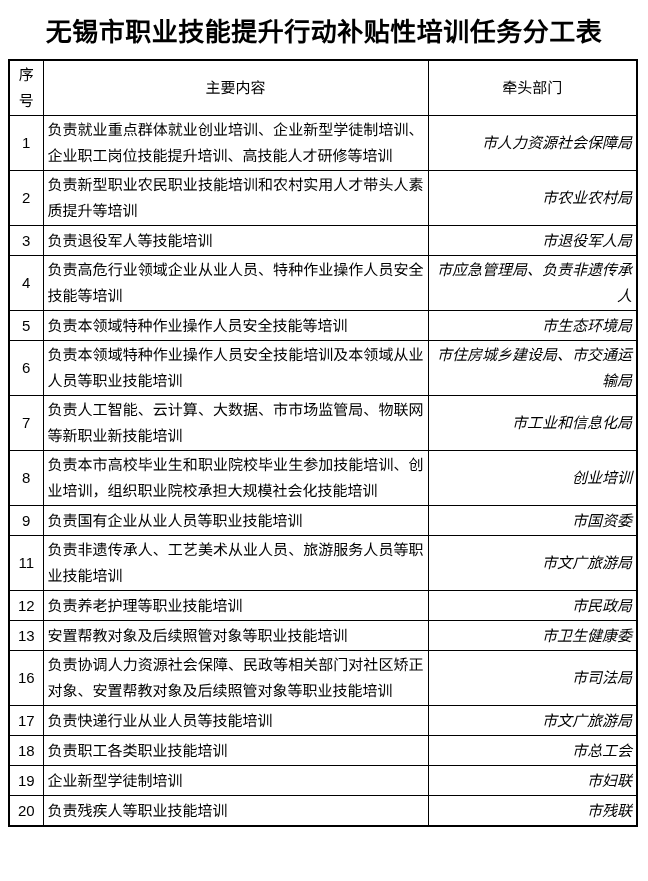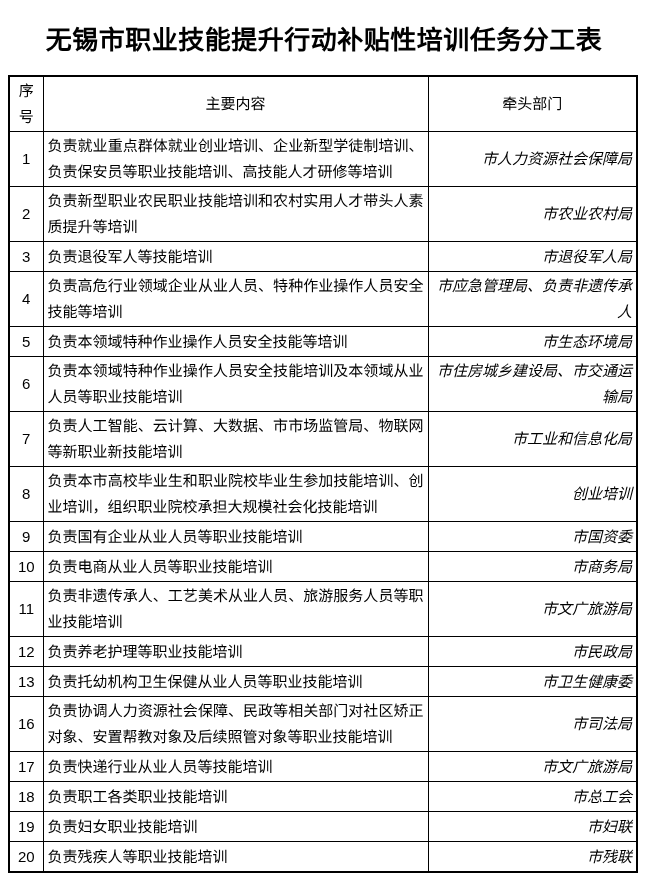--- a/index.html
+++ b/index.html
@@ -10,21 +10,21 @@
     font-family: "Liberation Sans", "DejaVu Sans", sans-serif;
   }
   .page {
     position: relative;
     width: 648px;
     height: 881px;
     background: #ffffff;
     overflow: hidden;
   }
   .doc-title {
-    margin: 12px;
+    margin: 4px;
     padding-top: 13px;
     padding-bottom: 7px;
     text-align: center;
     font-size: 26px;
     line-height: 31px;
     font-weight: bold;
     letter-spacing: 0.5px;
     font-family: "DejaVu Sans", "Liberation Sans", sans-serif;
   }
   table.task-table {
@@ -73,21 +73,21 @@
     <thead>
       <tr>
         <th>序号</th>
         <th>主要内容</th>
         <th>牵头部门</th>
       </tr>
     </thead>
     <tbody>
         <tr>
       <td class="cell-no">1</td>
-      <td class="cell-main">负责就业重点群体就业创业培训、企业新型学徒制培训、负责保安员等职业技能培训、高技能人才研修等培训</td>
+      <td class="cell-main">负责就业重点群体就业创业培训、企业新型学徒制培训、企业职工岗位技能提升培训、高技能人才研修等培训</td>
       <td class="cell-dept">市人力资源社会保障局</td>
     </tr>
         <tr>
       <td class="cell-no">2</td>
       <td class="cell-main">负责新型职业农民职业技能培训和农村实用人才带头人素质提升等培训</td>
       <td class="cell-dept">市农业农村局</td>
     </tr>
         <tr>
       <td class="cell-no">3</td>
       <td class="cell-main">负责退役军人等技能培训</td>
@@ -117,57 +117,52 @@
       <td class="cell-no">8</td>
       <td class="cell-main">负责本市高校毕业生和职业院校毕业生参加技能培训、创业培训，组织职业院校承担大规模社会化技能培训</td>
       <td class="cell-dept">创业培训</td>
     </tr>
         <tr>
       <td class="cell-no">9</td>
       <td class="cell-main">负责国有企业从业人员等职业技能培训</td>
       <td class="cell-dept">市国资委</td>
     </tr>
         <tr>
-      <td class="cell-no">10</td>
-      <td class="cell-main">负责电商从业人员等职业技能培训</td>
-      <td class="cell-dept">市商务局</td>
-    </tr>
-        <tr>
       <td class="cell-no">11</td>
       <td class="cell-main">负责非遗传承人、工艺美术从业人员、旅游服务人员等职业技能培训</td>
       <td class="cell-dept">市文广旅游局</td>
     </tr>
         <tr>
       <td class="cell-no">12</td>
       <td class="cell-main">负责养老护理等职业技能培训</td>
       <td class="cell-dept">市民政局</td>
     </tr>
         <tr>
       <td class="cell-no">13</td>
-      <td class="cell-main">负责托幼机构卫生保健从业人员等职业技能培训</td>
+      <td class="cell-main">安置帮教对象及后续照管对象等职业技能培训</td>
       <td class="cell-dept">市卫生健康委</td>
     </tr>
         <tr>
       <td class="cell-no">16</td>
       <td class="cell-main">负责协调人力资源社会保障、民政等相关部门对社区矫正对象、安置帮教对象及后续照管对象等职业技能培训</td>
       <td class="cell-dept">市司法局</td>
     </tr>
         <tr>
       <td class="cell-no">17</td>
       <td class="cell-main">负责快递行业从业人员等技能培训</td>
       <td class="cell-dept">市文广旅游局</td>
     </tr>
         <tr>
       <td class="cell-no">18</td>
       <td class="cell-main">负责职工各类职业技能培训</td>
       <td class="cell-dept">市总工会</td>
     </tr>
         <tr>
       <td class="cell-no">19</td>
-      <td class="cell-main">负责妇女职业技能培训</td>
+      <td class="cell-main">企业新型学徒制培训</td>
       <td class="cell-dept">市妇联</td>
     </tr>
         <tr>
       <td class="cell-no">20</td>
       <td class="cell-main">负责残疾人等职业技能培训</td>
       <td class="cell-dept">市残联</td>
     </tr>
       </tbody>
   </table>
 

